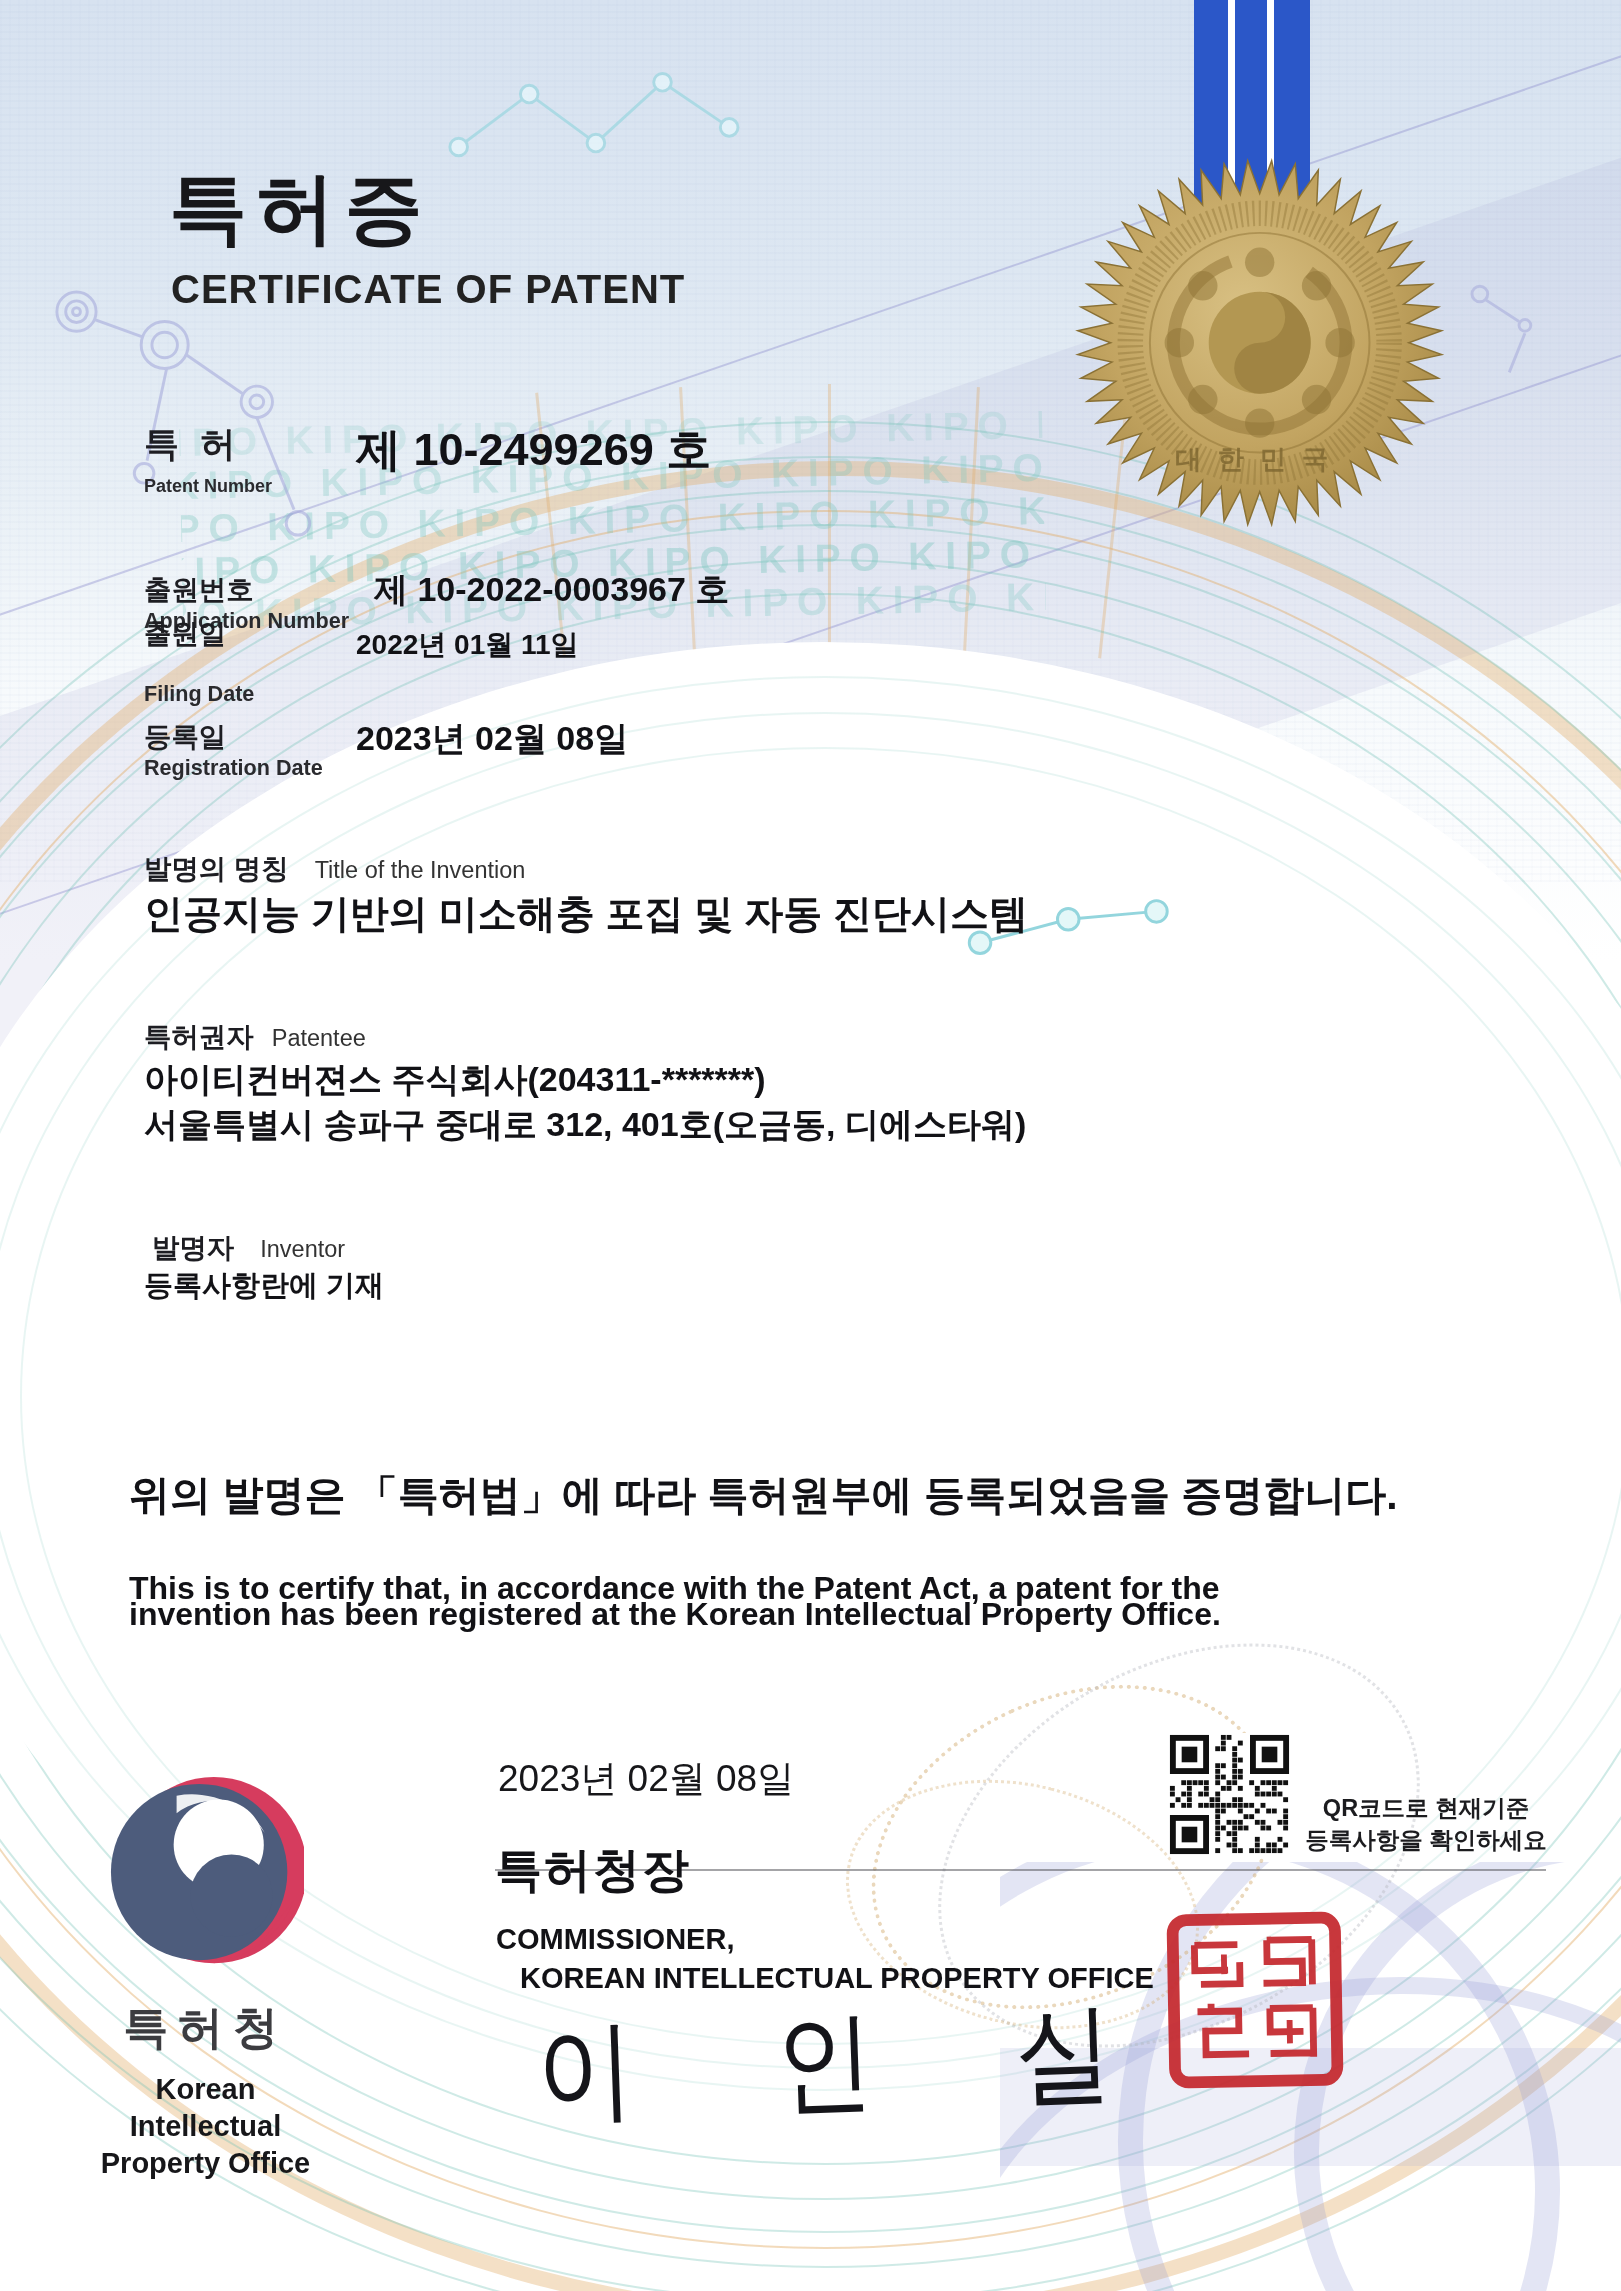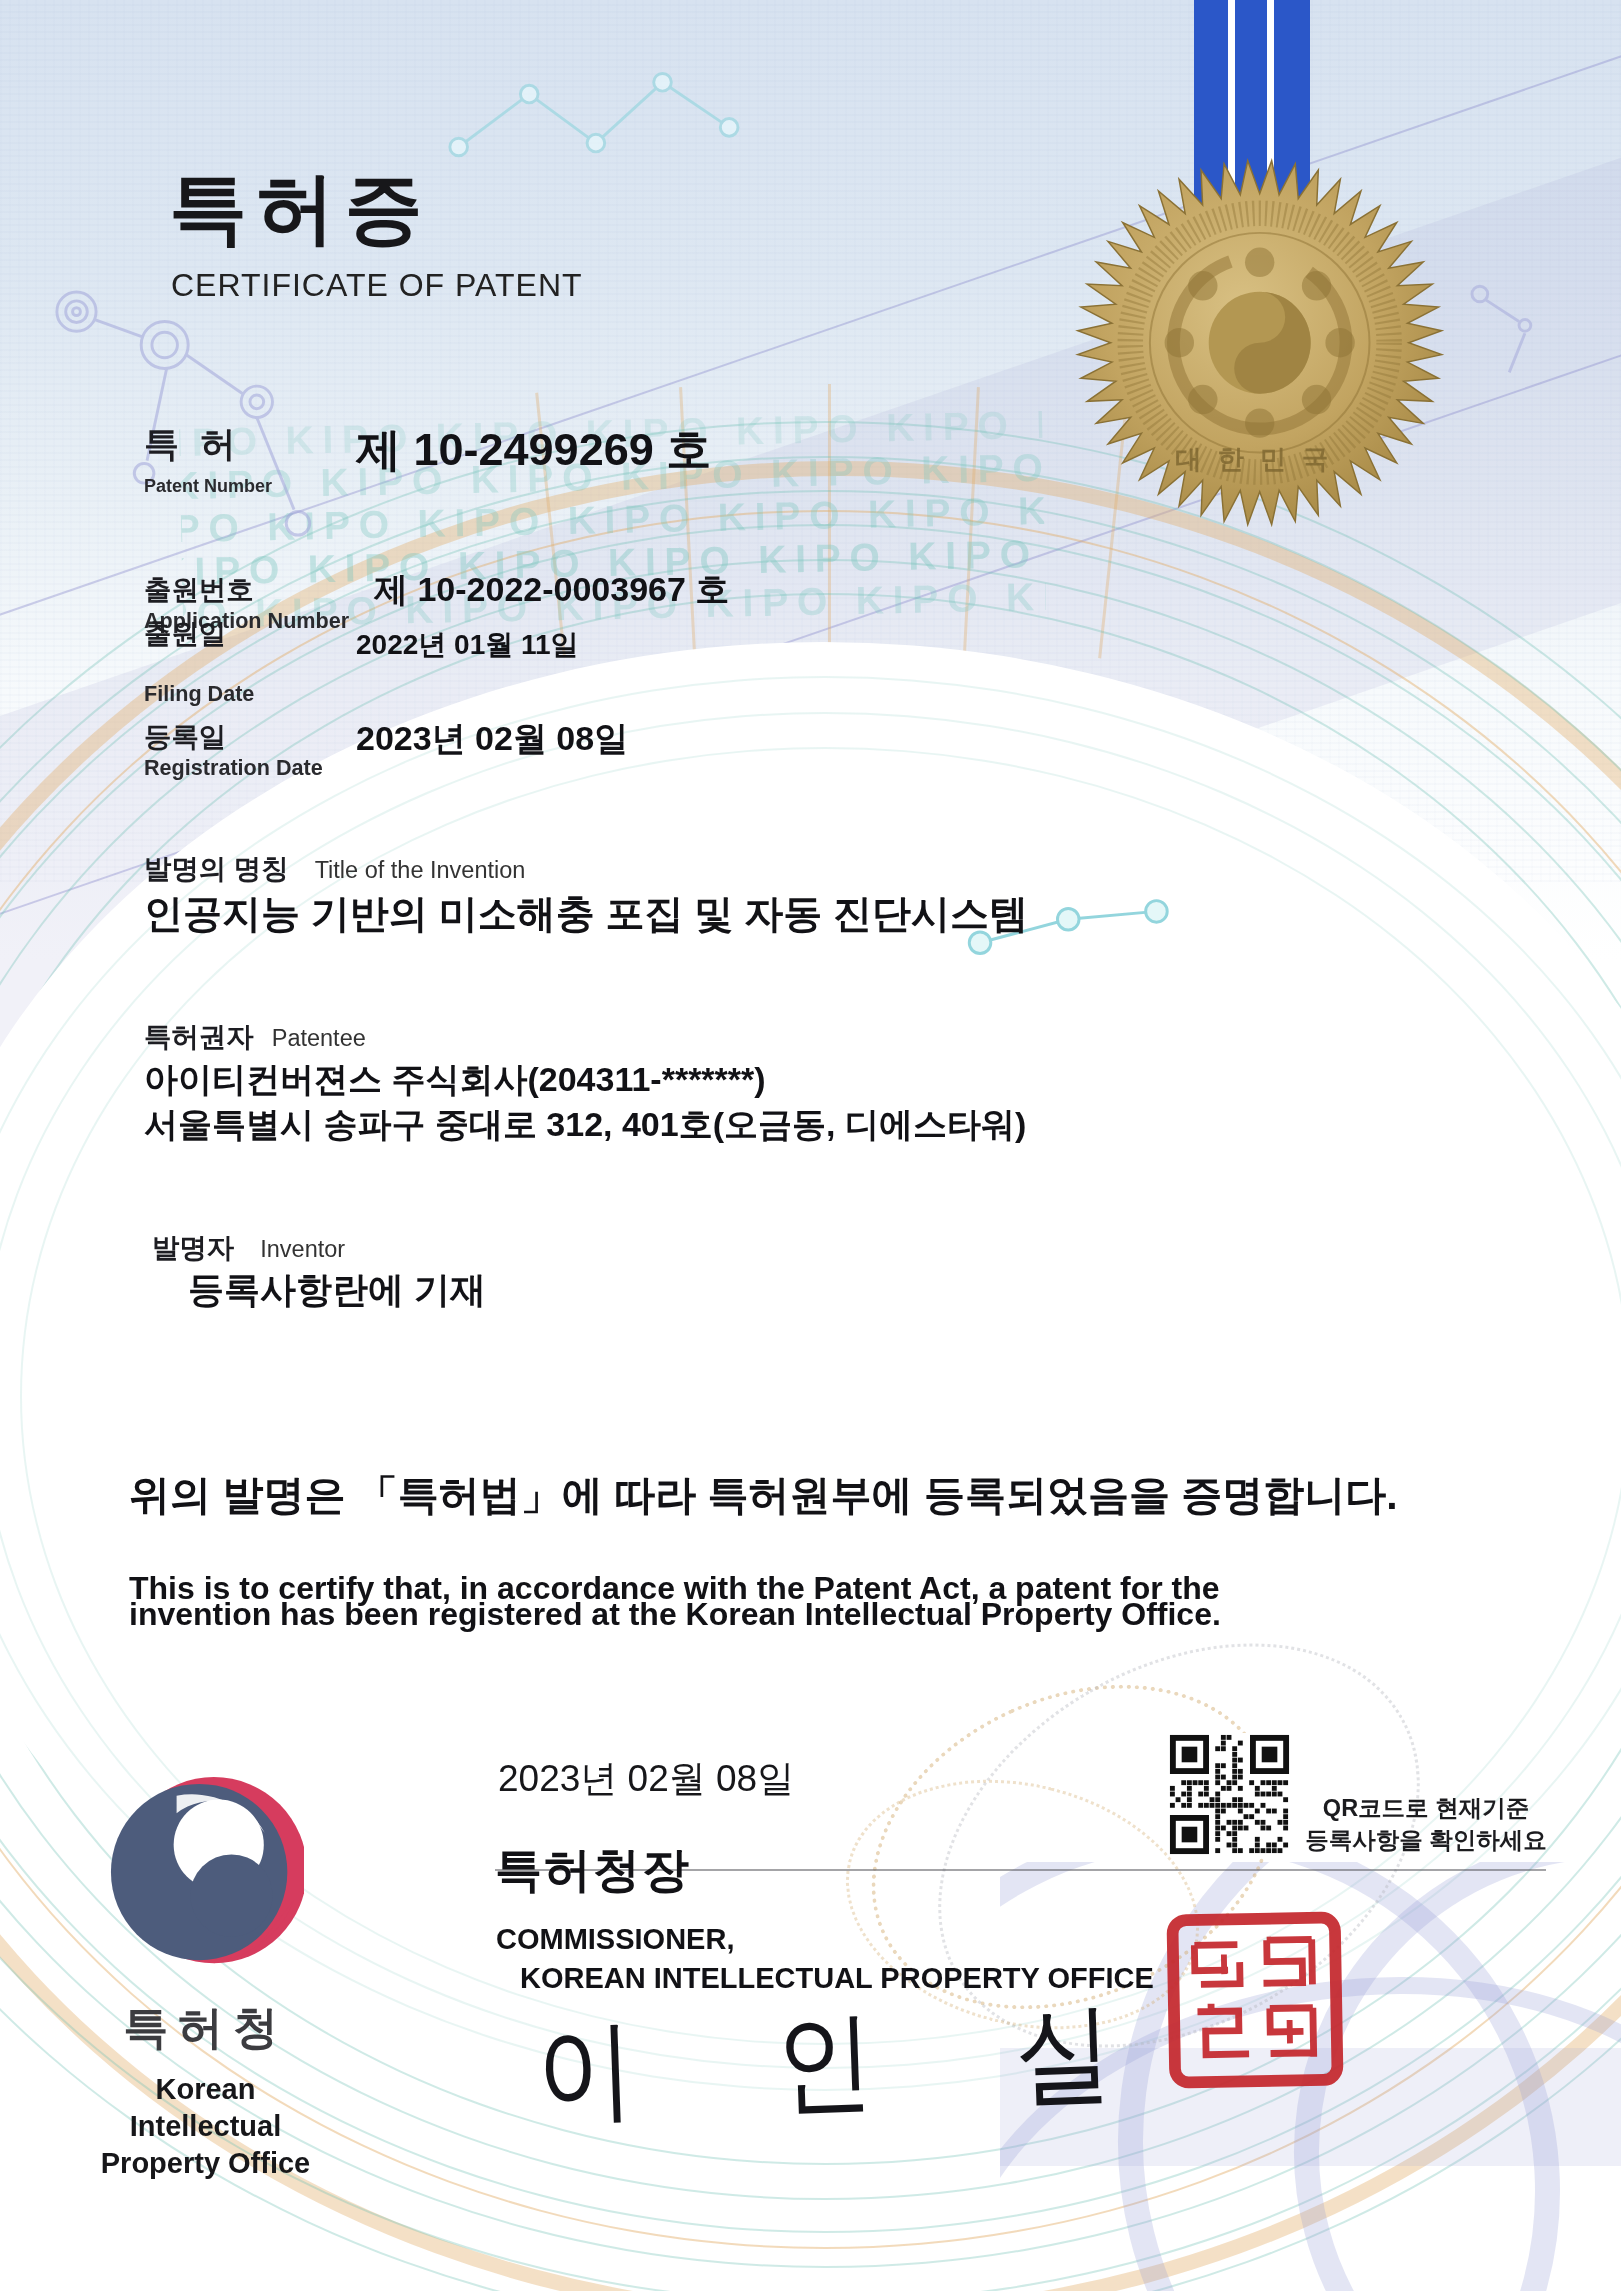--- a/index.html
+++ b/index.html
@@ -31,21 +31,21 @@
   .ribbon{left:1194px;top:0;width:116px;height:247px;
     background:linear-gradient(90deg,#2b57c8 0 29%,#ffffff 29% 35%,#2b57c8 35% 63%,#ffffff 63% 69%,#2b57c8 69% 100%);}
   
   .globe{left:1000px;top:1862px;width:621px;height:429px;overflow:hidden;}
   .globe .arc{position:absolute;border-radius:50%;border:25.5px solid rgba(148,156,214,.26);}
   .globe .band{position:absolute;left:0;top:186px;width:621px;height:118px;background:rgba(148,156,214,.16);}
   
   .swoosh{border-radius:50%;border-style:dotted;}
   
   .t-kr-title{font-size:78px;font-weight:bold;letter-spacing:9.8px;color:#17171a;}
-  .t-en-title{font-size:32px;font-weight:normal;letter-spacing:1px;color:#222;}
+  .t-en-title{font-size:40px;font-weight:bold;letter-spacing:1px;color:#222;}
   .lbl-kr{font-weight:bold;color:#1d1d22;}
   .lbl-en{font-weight:bold;color:#2a2a2e;}
   .val{font-weight:bold;color:#121216;}
   .sig{font-size:98px;font-weight:400;letter-spacing:57px;color:#15151a;
        transform:rotate(-2deg) scaleY(1.12);transform-origin:left top;white-space:nowrap;}
   .rule{height:2px;background:rgba(90,90,95,.55);}
   
   .qr-wrap{left:1168px;top:1733px;width:123px;height:123px;background:#fff;}
   .qr-note{left:1284px;top:1792px;width:284px;text-align:center;font-weight:bold;font-size:23.5px;line-height:32px;color:#1c1c1f;}
   
@@ -203,21 +203,21 @@
     <span class="lbl-kr" style="font-size:27.4px;">특허권자</span>
     <span class="lbl-en" style="font-size:23.5px;font-weight:normal;margin-left:13.7px;color:#333;">Patentee</span>
   </div>
   <div class="abs val" style="left:144px;top:1057px;font-size:34px;">아이티컨버젼스 주식회사(204311-*******)</div>
   <div class="abs val" style="left:144px;top:1102px;font-size:34px;">서울특별시 송파구 중대로 312, 401호(오금동, 디에스타워)</div>
 
   <div class="abs" style="left:144px;top:1230px;margin-left:8px;">
     <span class="lbl-kr" style="font-size:27.4px;">발명자</span>
     <span class="lbl-en" style="font-size:23.5px;font-weight:normal;margin-left:21.6px;color:#333;">Inventor</span>
   </div>
-  <div class="abs val" style="left:144px;top:1266px;font-size:36px;margin-left:44px;">등록사항란에 기재</div>
+  <div class="abs val" style="left:144px;top:1266px;font-size:29px;">등록사항란에 기재</div>
 
   <div class="abs val" style="left:129px;top:1468px;font-size:41px;">위의 발명은 「특허법」에 따라 특허원부에 등록되었음을 증명합니다.</div>
   <div class="abs val" style="left:129px;top:1570px;font-size:32px;">This is to certify that, in accordance with the Patent Act, a patent for the</div>
   <div class="abs val" style="left:129px;top:1596px;font-size:32px;">invention has been registered at the Korean Intellectual Property Office.</div>
 
   <div class="abs" style="left:498px;top:1754px;font-size:37px;color:#17171a;">2023년 02월 08일</div>
   <div class="abs rule" style="left:495px;top:1869px;width:1051px;"></div>
   <div class="abs val" style="left:495px;top:1839px;font-size:47px;letter-spacing:2px;">특허청장</div>
   <div class="abs val" style="left:496px;top:1923px;font-size:29px;">COMMISSIONER,</div>
   <div class="abs val" style="left:520px;top:1962px;font-size:29px;">KOREAN INTELLECTUAL PROPERTY OFFICE</div>

